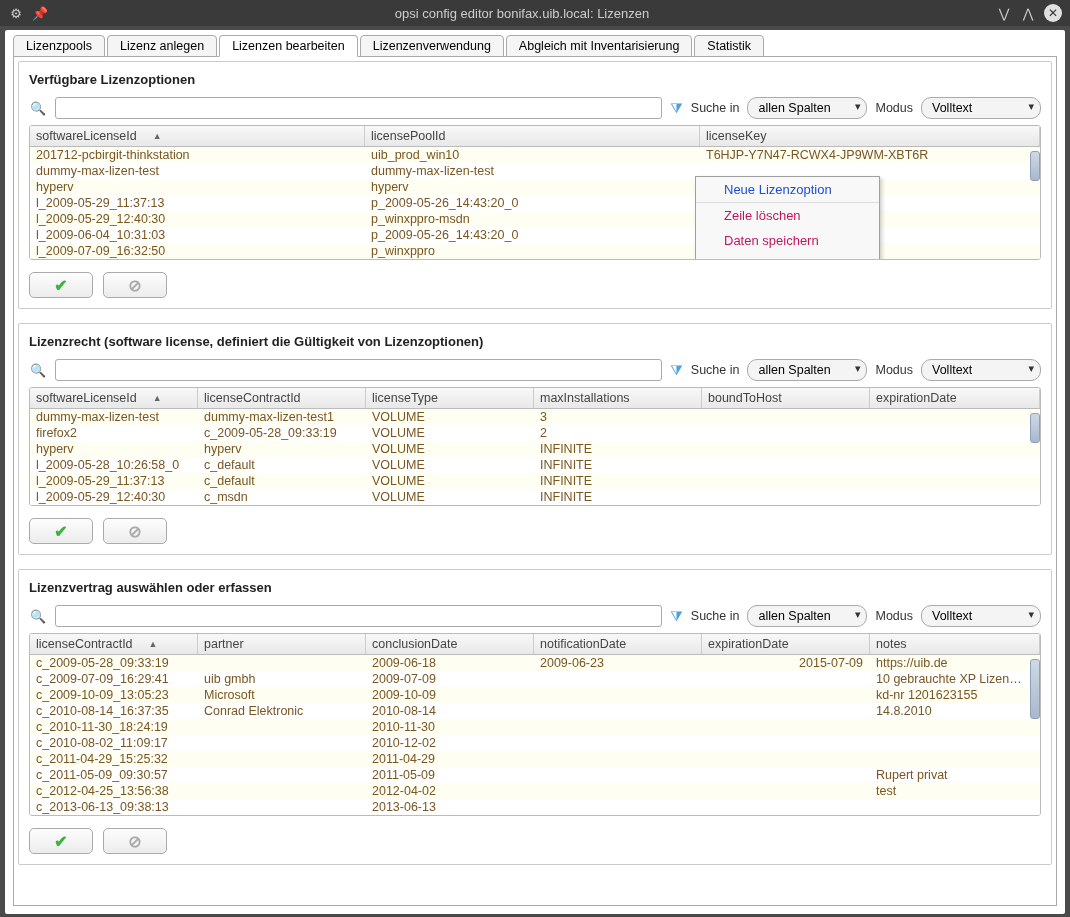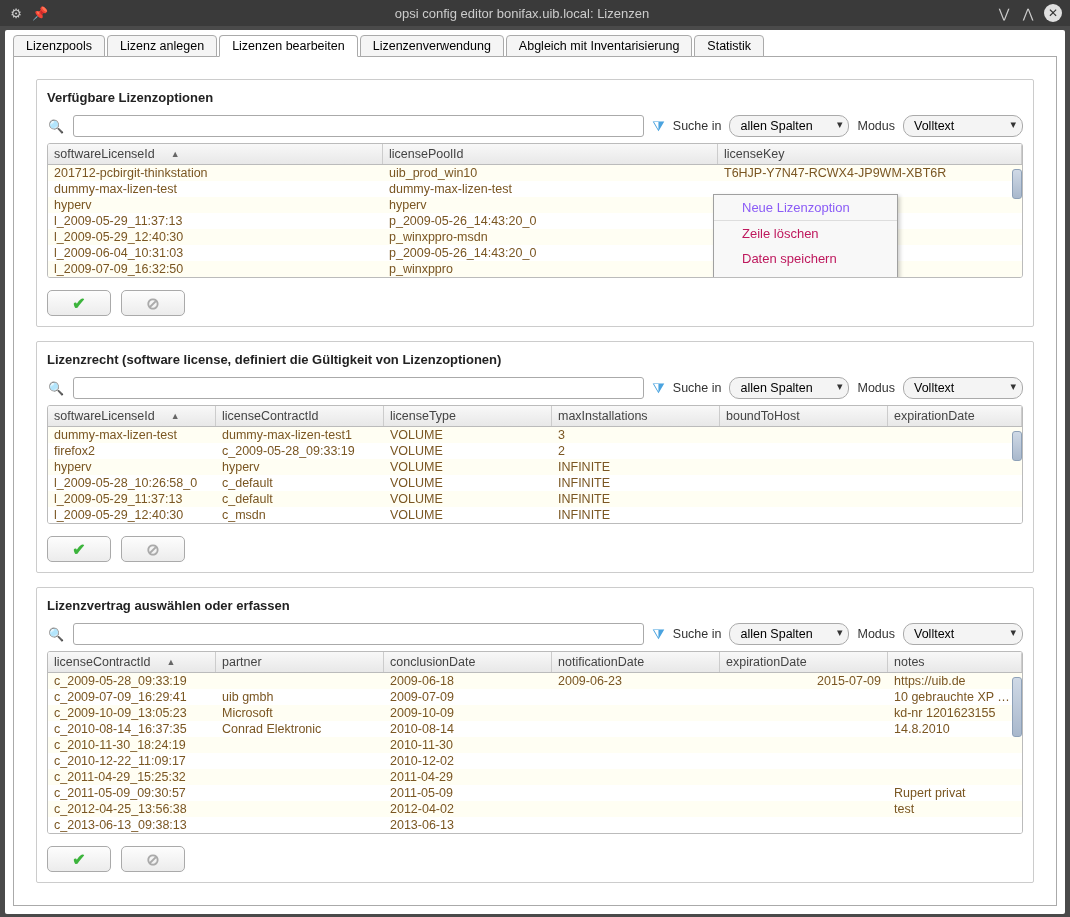--- a/index.html
+++ b/index.html
@@ -7,21 +7,21 @@
   .titlebar { height: 26px; background: #3a3a3a; color: #ccc; display: flex; align-items: center; padding: 0 8px; }
   .titlebar .icons-left { display: flex; gap: 8px; align-items: center; }
   .titlebar .title { flex: 1; text-align: center; font-size: 13px; }
   .titlebar .icons-right { display: flex; gap: 8px; align-items: center; }
   .window-btn { width: 16px; height: 16px; display: inline-flex; align-items: center; justify-content: center; cursor: pointer; }
   .close-btn { width: 18px; height: 18px; border-radius: 50%; background: #e0e0e0; color: #333; font-size: 12px; display: inline-flex; align-items: center; justify-content: center; }
   .content { background: #fff; width: 1060px; margin: 4px auto; border-radius: 2px; height: 884px; display: flex; flex-direction: column; }
   .tabs { display: flex; padding: 4px 8px 0 8px; gap: 2px; }
   .tab { padding: 3px 12px; border: 1px solid #aaa; border-radius: 4px 4px 0 0; background: #f5f5f5; font-size: 12.5px; cursor: pointer; position: relative; top: 1px; }
   .tab.active { background: #fff; border-bottom: 1px solid #fff; font-weight: normal; }
-  .panel-area { border: 1px solid #aaa; margin: 0 8px 8px 8px; flex: 1; padding: 22px; display: flex; flex-direction: column; gap: 14px; overflow: hidden; }
+  .panel-area { border: 1px solid #aaa; margin: 0 8px 8px 8px; flex: 1; padding: 4px; display: flex; flex-direction: column; gap: 14px; overflow: hidden; }
   .section { border: 1px solid #ccc; border-radius: 2px; padding: 10px; display: flex; flex-direction: column; gap: 6px; position: relative; }
   .section-title { font-weight: bold; font-size: 13px; color: #222; margin-bottom: 4px; }
   .search-row { display: flex; align-items: center; gap: 8px; }
   .search-icon { width: 18px; height: 18px; display: inline-flex; align-items: center; justify-content: center; color: #4aa3df; }
   .search-input { flex: 1; border: 1px solid #aaa; border-radius: 3px; height: 22px; padding: 0 6px; background: #fff; }
   .filter-icon { color: #4aa3df; font-size: 14px; }
   .label { font-size: 12.5px; color: #333; }
   .combo { border: 1px solid #aaa; border-radius: 10px; height: 22px; padding: 0 22px 0 10px; font-size: 12.5px; background: #f4f4f4; position: relative; display: inline-flex; align-items: center; min-width: 120px; cursor: pointer; }
   .combo::after { content: "▾"; position: absolute; right: 6px; top: 2px; color: #333; font-size: 11px; }
   .table-wrap { border: 1px solid #bbb; border-radius: 3px; overflow: hidden; position: relative; }
@@ -33,21 +33,21 @@
   .row:nth-child(even) { background: #fffef3; }
   .row:nth-child(odd) { background: #fff; }
   .cell { padding: 1px 6px; border-right: 1px solid transparent; white-space: nowrap; overflow: hidden; text-overflow: ellipsis; }
   .button-row { display: flex; gap: 10px; margin-top: 6px; }
   .btn { width: 64px; height: 26px; border: 1px solid #aaa; border-radius: 5px; background: linear-gradient(#fdfdfd,#ececec); display: inline-flex; align-items: center; justify-content: center; cursor: pointer; }
   .check-icon { color: #3cb43c; font-size: 16px; font-weight: bold; }
   .cancel-icon { color: #aaa; font-size: 16px; font-weight: bold; }
   .scrollbar-handle { position: absolute; right: 0; width: 10px; background: linear-gradient(#cfd9e6,#a9b8cc); border: 1px solid #8ea1b8; border-radius: 3px; }
   
   .context-menu { position: absolute; background: #f8f8f8; border: 1px solid #a0a0a0; box-shadow: 2px 2px 4px rgba(0,0,0,0.2); z-index: 50; min-width: 185px; }
-  .context-menu .item { padding: 5px 14px 5px 28px; font-size: 13px; color: #8b5cf6; cursor: pointer; position: relative; }
+  .context-menu .item { padding: 5px 14px 5px 28px; font-size: 13px; color: #1d4ed8; cursor: pointer; position: relative; }
   .context-menu .item.disabled { color: #be185d; cursor: default; }
   .context-menu hr { border: none; border-top: 1px solid #ddd; }
 </style>
 </head>
 <body>
 
 <div class="titlebar">
   <div class="icons-left">
     <span class="window-btn">⚙</span>
     <span class="window-btn">📌</span>
@@ -297,21 +297,21 @@
             </div>
             <div class="row">
               <div class="cell" style="width: 168px;">c_2010-11-30_18:24:19</div>
               <div class="cell" style="width: 168px;"></div>
               <div class="cell" style="width: 168px;">2010-11-30</div>
               <div class="cell" style="width: 168px;"></div>
               <div class="cell" style="width: 168px;"></div>
               <div class="cell" style="flex: 1 1 0%;"></div>
             </div>
             <div class="row">
-              <div class="cell" style="width: 168px;">c_2010-12-22_11:09:17</div>
+              <div class="cell" style="width: 168px;">c_2010-08-02_11:09:17</div>
               <div class="cell" style="width: 168px;"></div>
               <div class="cell" style="width: 168px;">2010-12-02</div>
               <div class="cell" style="width: 168px;"></div>
               <div class="cell" style="width: 168px;"></div>
               <div class="cell" style="flex: 1 1 0%;"></div>
             </div>
             <div class="row">
               <div class="cell" style="width: 168px;">c_2011-04-29_15:25:32</div>
               <div class="cell" style="width: 168px;"></div>
               <div class="cell" style="width: 168px;">2011-04-29</div>

